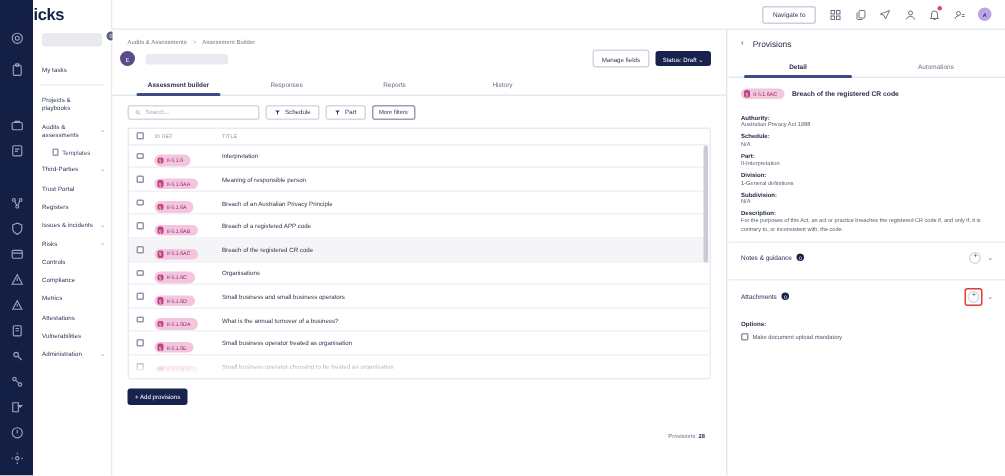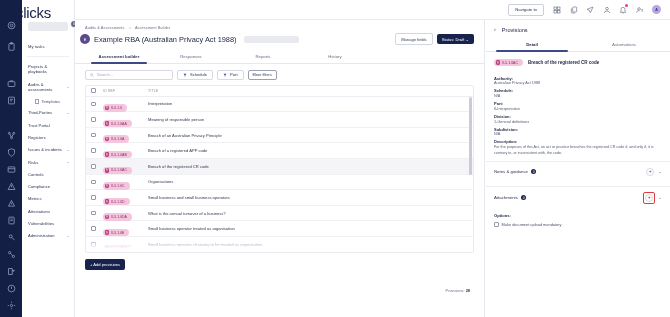--- a/index.html
+++ b/index.html
@@ -64,21 +64,21 @@
     position: absolute; right: -4px; top: 20px;
     width: 8px; height: 8px; border-radius: 50%;
     background: #5b6379; color: #fff;
     font-size: 3.6px; display: flex; align-items: center; justify-content: center;
     border: 1px solid #fff;
   }
 
   
   .logo {
     position: absolute; left: 8px; top: 4px;
-    font-size: 15px; font-weight: 400; color: #141f45;
+    font-size: 11px; font-weight: 700; color: #141f45;
     letter-spacing: -.3px; z-index: 6;
   }
 
   
   .topbar {
     position: absolute; left: 75px; top: 0; right: 0; height: 20px;
     background: #fff; border-bottom: 1px solid #e9ebf1;
     display: flex; align-items: center; justify-content: flex-end;
     padding-right: 9px; gap: 9px; z-index: 5;
   }
@@ -527,21 +527,20 @@
 
   <div class="main">
     <div class="breadcrumb">
       <span>Audits &amp; Assessments</span>
       <span class="sep">&gt;</span>
       <span>Assessment Builder</span>
     </div>
 
     <div class="title-row">
       <div class="title-avatar">E</div>
-      <div class="page-title">Example RBA (Australian Privacy Act 1988)</div>
       <div class="title-skel"></div>
       <div class="title-actions">
         <div class="btn-light">Manage fields</div>
         <div class="btn-dark">Status: Draft ⌄</div>
       </div>
     </div>
 
     <div class="tabs">
       <div class="tab active">Assessment builder</div>
       <div class="tab">Responses</div>

